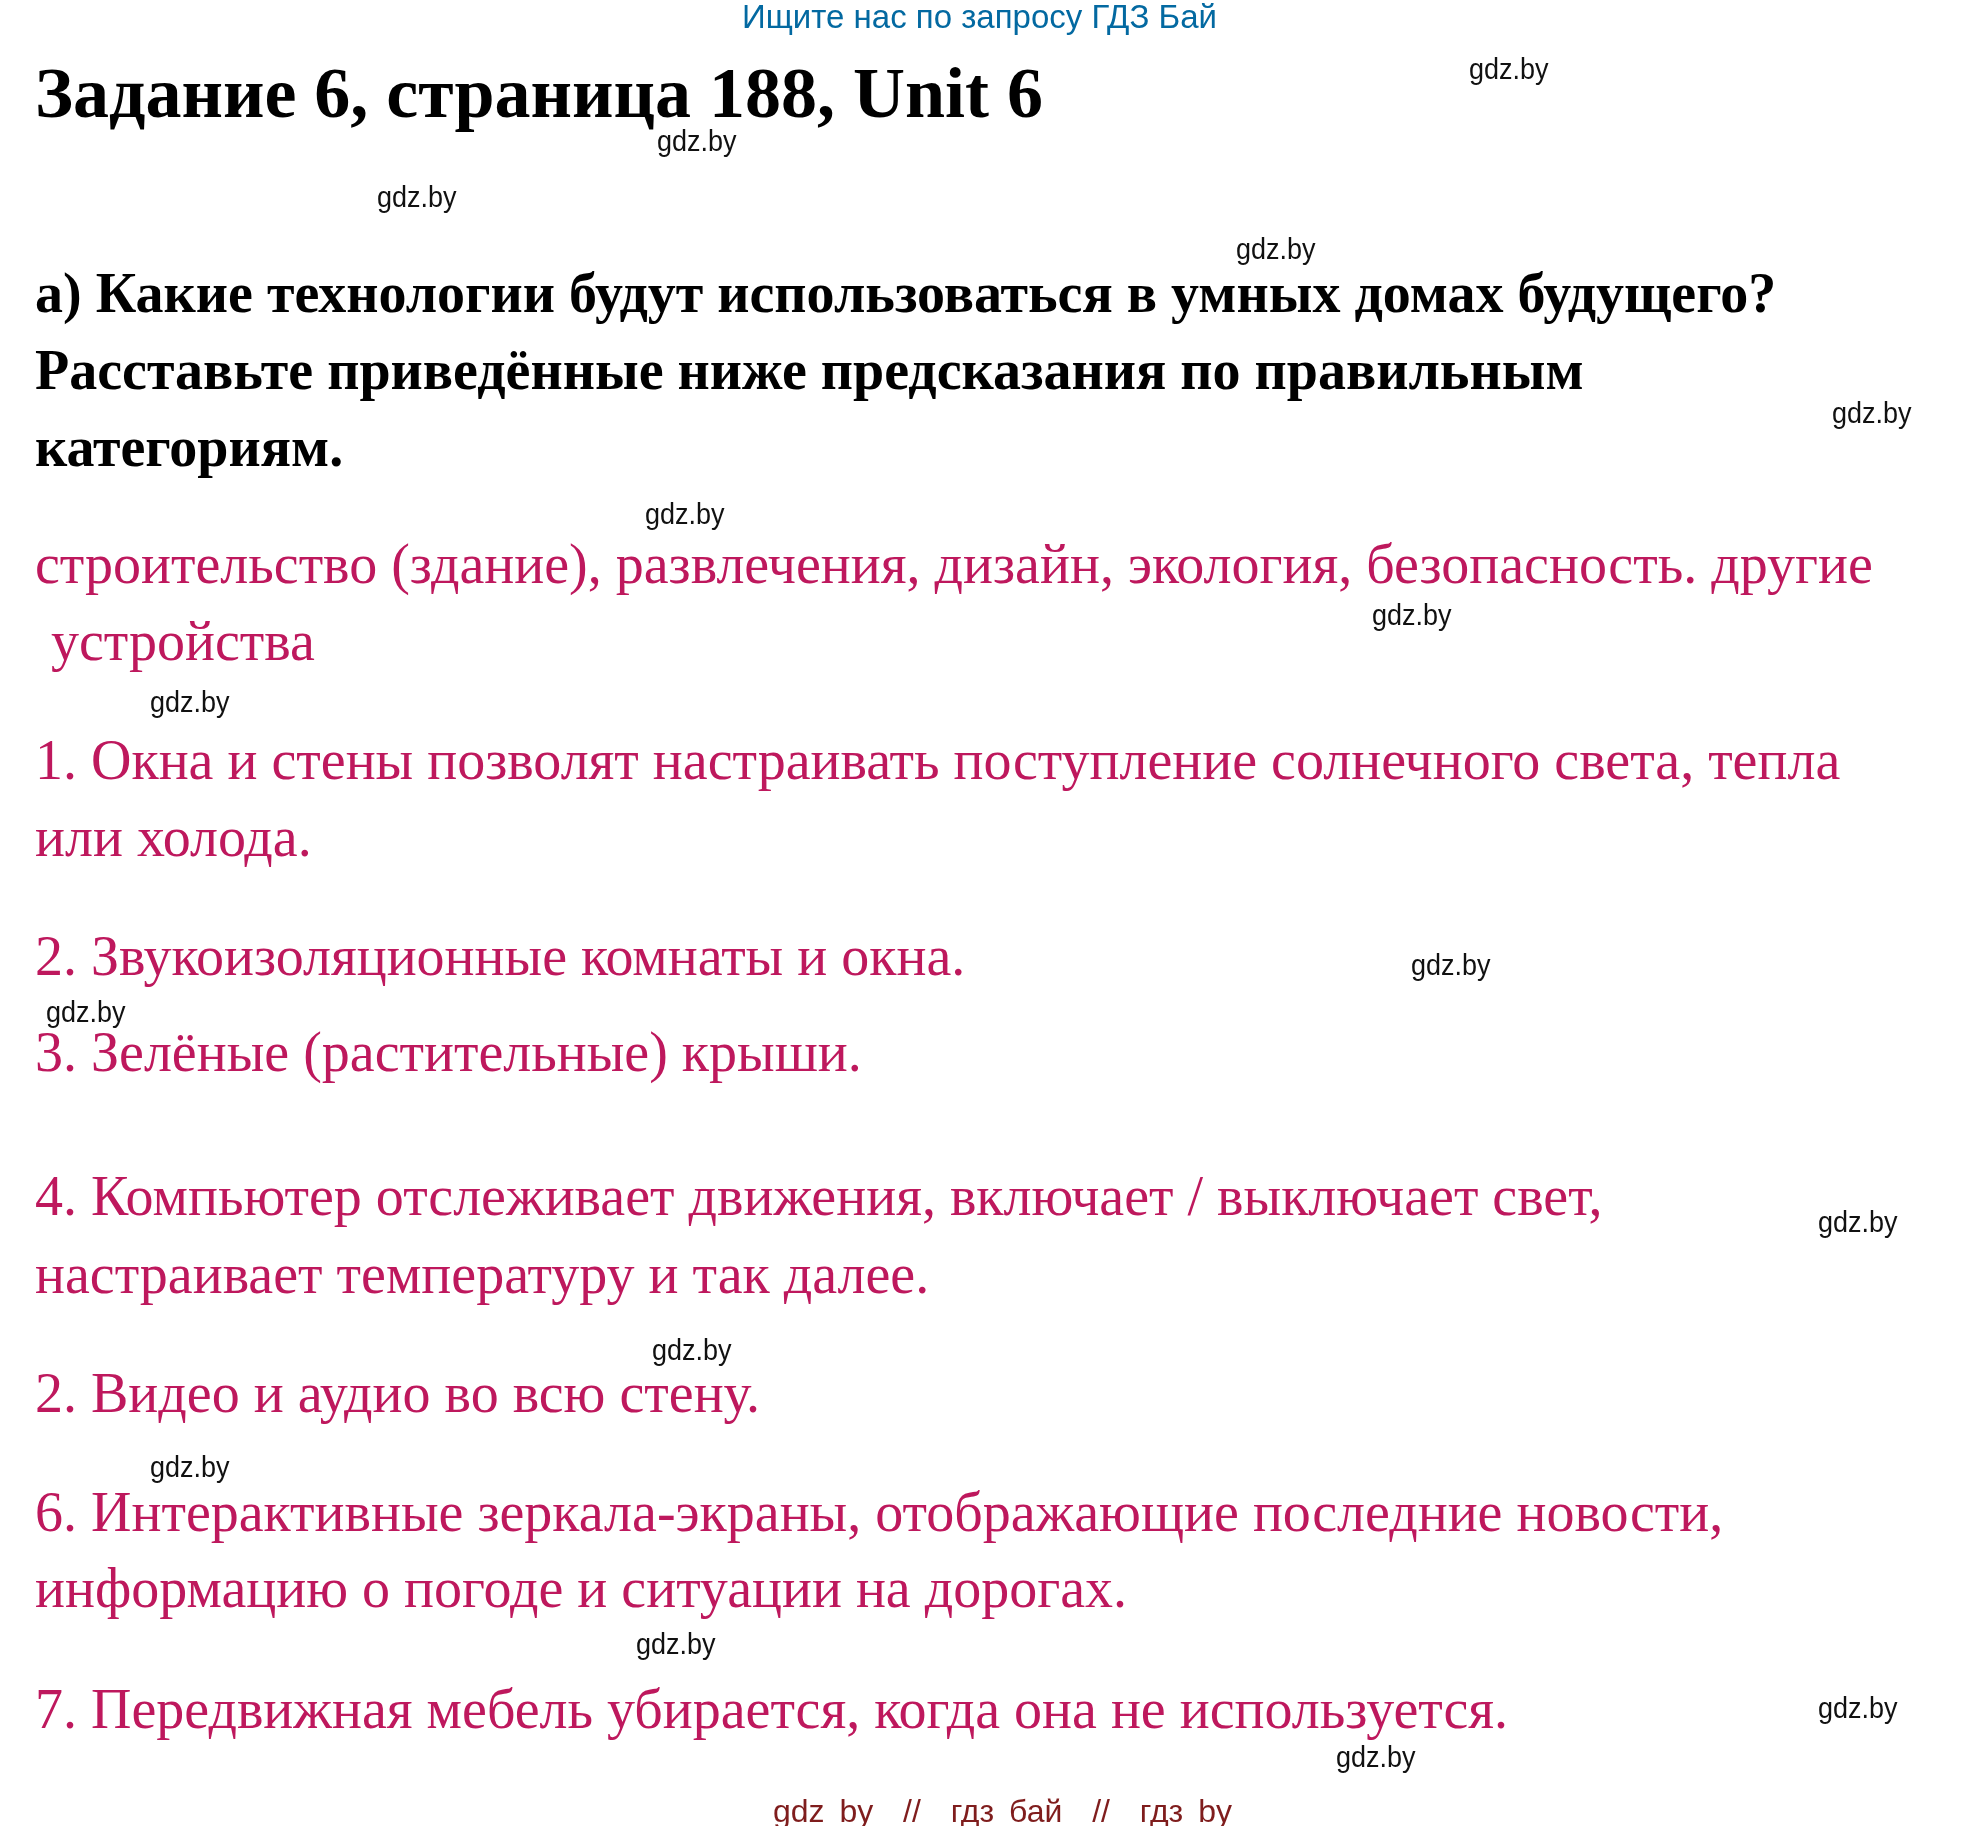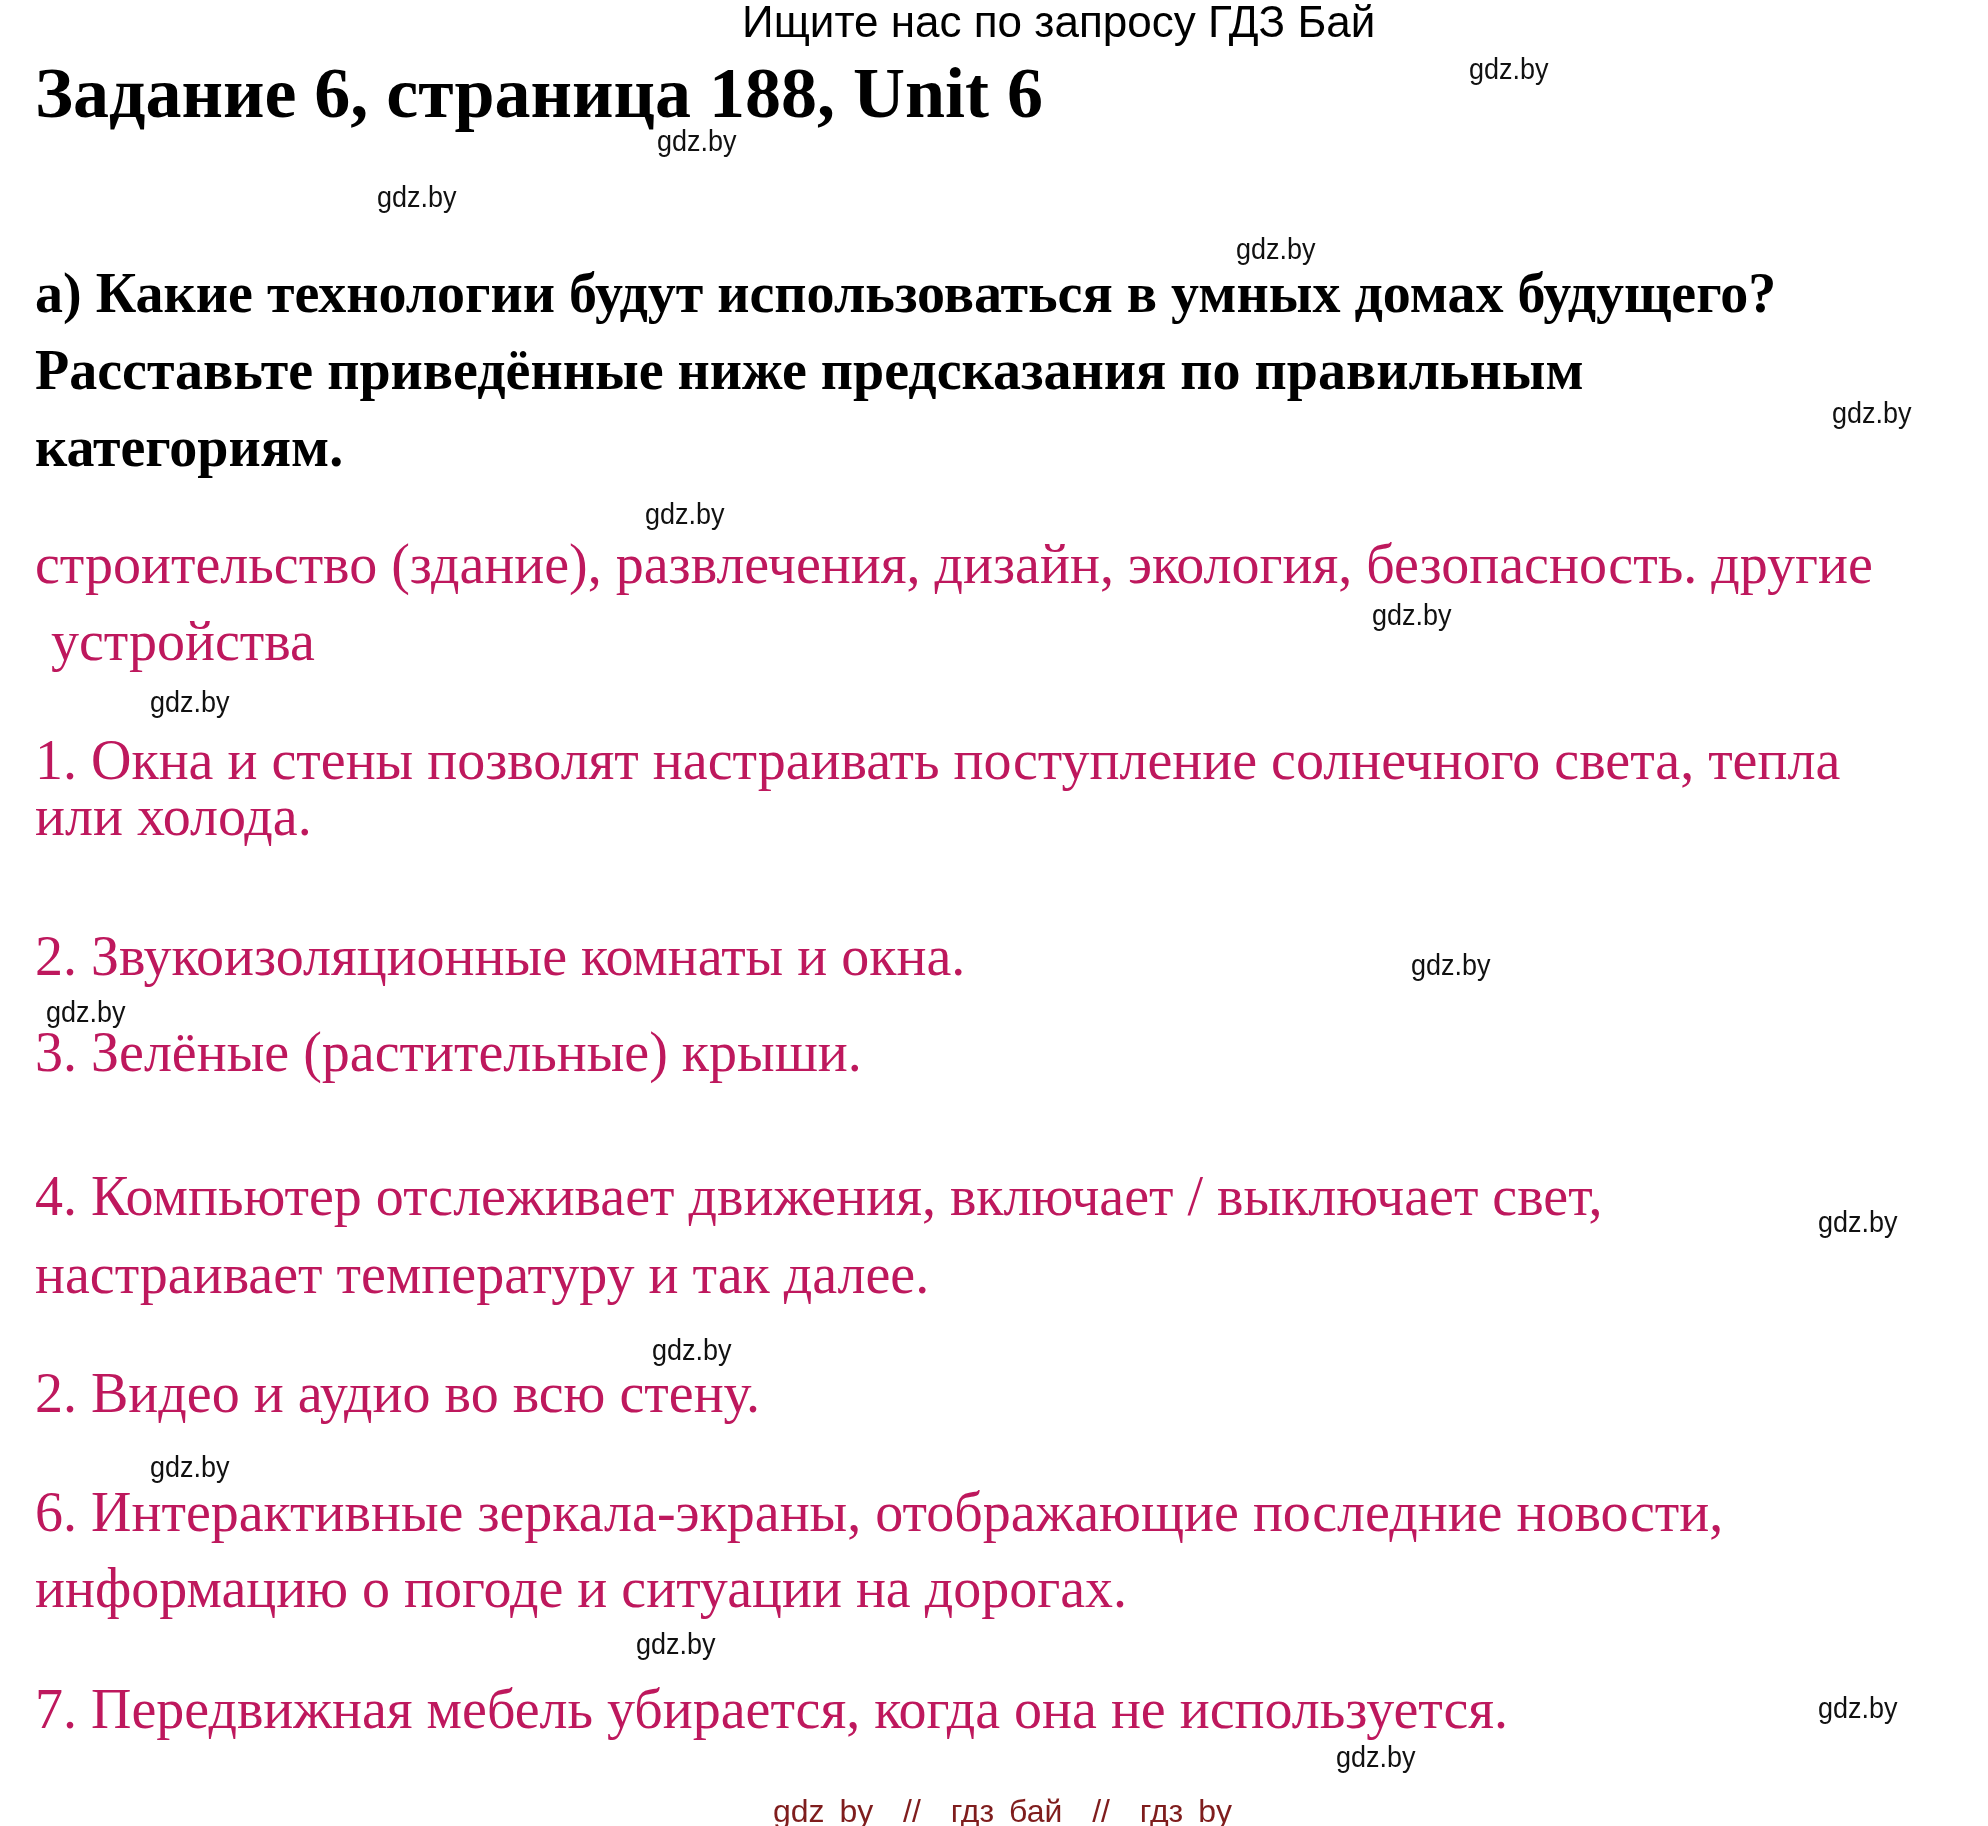--- a/index.html
+++ b/index.html
@@ -1,18 +1,18 @@
 <!DOCTYPE html>
 <html><head>
 <meta charset="utf-8">
 <style>
   html, body { margin: 0; padding: 0; background: #ffffff; }
   body { width: 1988px; height: 1826px; position: relative; overflow: hidden; }
   .abs { position: absolute; white-space: nowrap; line-height: 1; }
-  .promo { font-family: "Liberation Sans", sans-serif; font-size: 44px; color: #000000; }
+  .promo { font-family: "Liberation Sans", sans-serif; font-size: 33px; color: #0369a1; }
   .title { font-family: "Liberation Serif", serif; font-weight: bold; font-size: 72px; color: #000; }
   .question { font-family: "Liberation Serif", serif; font-weight: bold; font-size: 56px; color: #000; text-align: center; }
   .body-text { font-family: "Liberation Serif", serif; font-size: 56px; color: #be185d; }
   .wm { font-family: "Liberation Sans", sans-serif; font-size: 30px; color: #111; transform: scaleX(0.9); transform-origin: left top; }
   .footer { font-family: "Liberation Sans", sans-serif; font-size: 32px; color: #7f1d1d; word-spacing: 6px; }
 </style>
 </head>
 <body>
 
 <div class="abs promo" style="left:742px; top:0px;">Ищите нас по запросу ГДЗ Бай</div>
@@ -26,21 +26,21 @@
 </div>
 
 <div>
   <div class="abs body-text" style="left:35px; top:536px;">строительство (здание), развлечения, дизайн, экология, безопасность. другие</div>
   <div class="abs body-text" style="left:35px; top:613px;margin-left:16px;">устройства</div>
 </div>
 
 <div>
   <div>
     <div class="abs body-text" style="left:35px; top:732px;">1. Окна и стены позволят настраивать поступление солнечного света, тепла</div>
-    <div class="abs body-text" style="left:35px; top:788px;text-align:right;">или холода.</div>
+    <div class="abs body-text" style="left:35px; top:809px;text-align:right;">или холода.</div>
   </div>
   <div>
     <div class="abs body-text" style="left:35px; top:928px;">2. Звукоизоляционные комнаты и окна.</div>
   </div>
   <div>
     <div class="abs body-text" style="left:35px; top:1024px;">3. Зелёные (растительные) крыши.</div>
   </div>
   <div>
     <div class="abs body-text" style="left:35px; top:1168px;">4. Компьютер отслеживает движения, включает / выключает свет,</div>
     <div class="abs body-text" style="left:35px; top:1246px;">настраивает температуру и так далее.</div>

